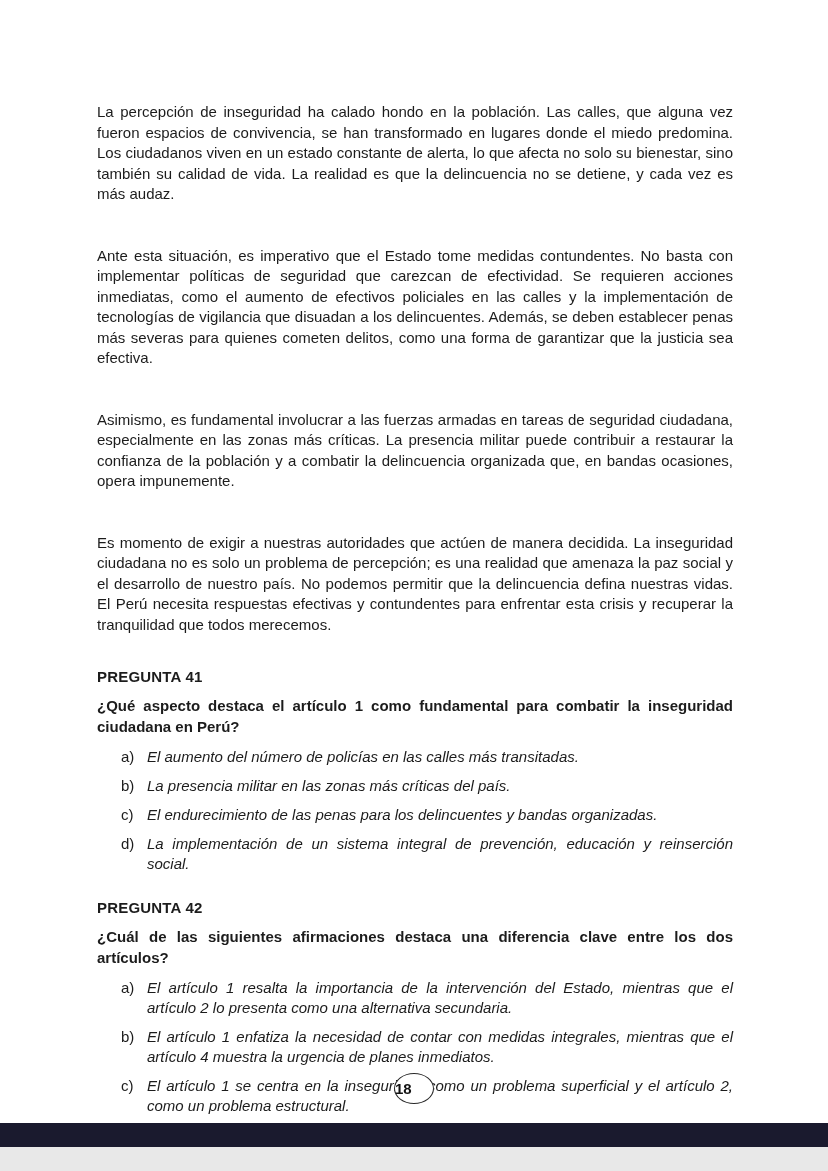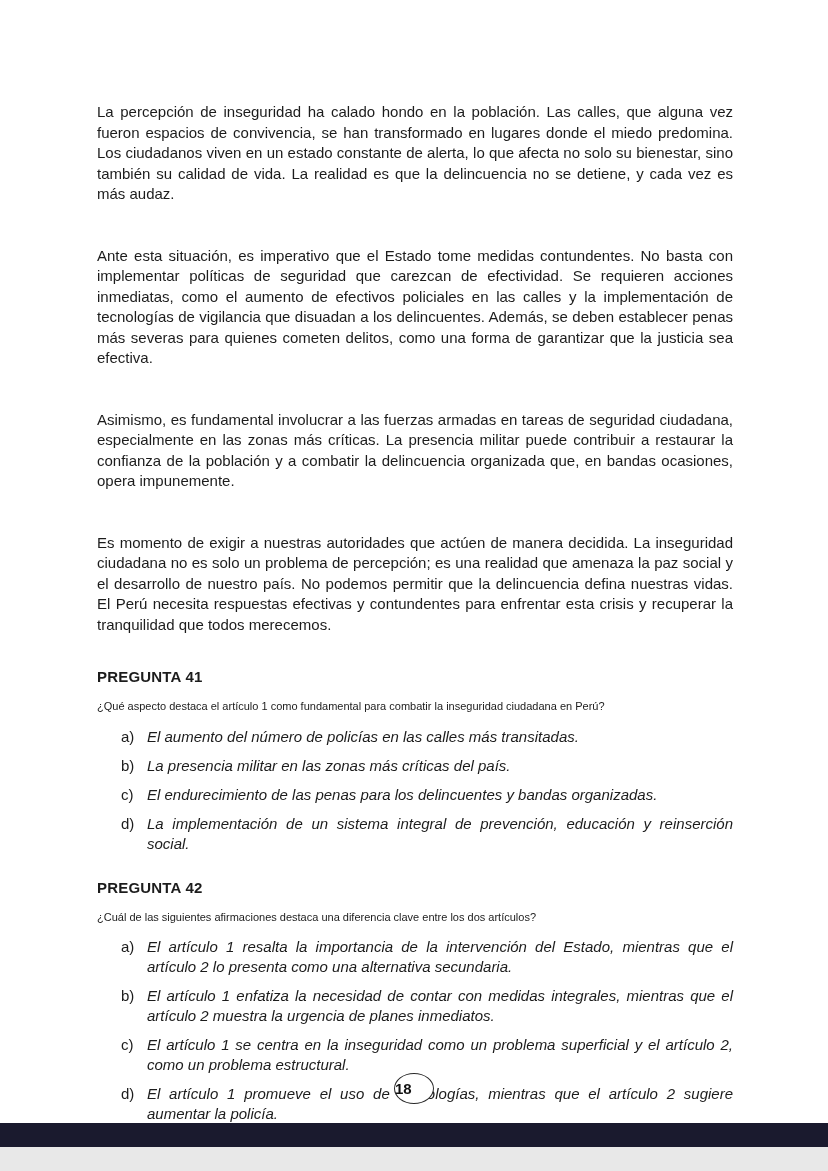--- a/index.html
+++ b/index.html
@@ -28,22 +28,22 @@
   }
   .para:nth-of-type(4) { margin-bottom: 33px; }
   .question-block { margin: 12px 0 25px 0; }
   .question-label {
     font-size: 15px;
     font-weight: bold;
     margin: 0 0 11px 0;
     letter-spacing: 0.2px;
   }
   .question-text {
-    font-size: 11px;
-    font-weight: normal;
+    font-size: 15px;
+    font-weight: bold;
     line-height: 20.5px;
     text-align: justify;
     margin: 0 0 10px 0;
   }
   .options { margin: 0; }
   .option {
     display: flex;
     font-size: 15px;
     line-height: 20px;
     margin-bottom: 9px;
@@ -118,21 +118,21 @@
     <div class="question-block">
       <div class="question-label">PREGUNTA 42</div>
       <p class="question-text">¿Cuál de las siguientes afirmaciones destaca una diferencia clave entre los dos artículos?</p>
       <div class="options">
         <div class="option">
           <span class="letter">a)</span>
           <span class="opt-text">El artículo 1 resalta la importancia de la intervención del Estado, mientras que el artículo 2 lo presenta como una alternativa secundaria.</span>
         </div>
         <div class="option">
           <span class="letter">b)</span>
-          <span class="opt-text">El artículo 1 enfatiza la necesidad de contar con medidas integrales, mientras que el artículo 2 muestra la urgencia de planes inmediatos.</span>
+          <span class="opt-text">El artículo 1 enfatiza la necesidad de contar con medidas integrales, mientras que el artículo 4 muestra la urgencia de planes inmediatos.</span>
         </div>
         <div class="option">
           <span class="letter">c)</span>
           <span class="opt-text">El artículo 1 se centra en la inseguridad como un problema superficial y el artículo 2, como un problema estructural.</span>
         </div>
         <div class="option">
           <span class="letter">d)</span>
           <span class="opt-text">El artículo 1 promueve el uso de tecnologías, mientras que el artículo 2 sugiere aumentar la policía.</span>
         </div>
       </div>

